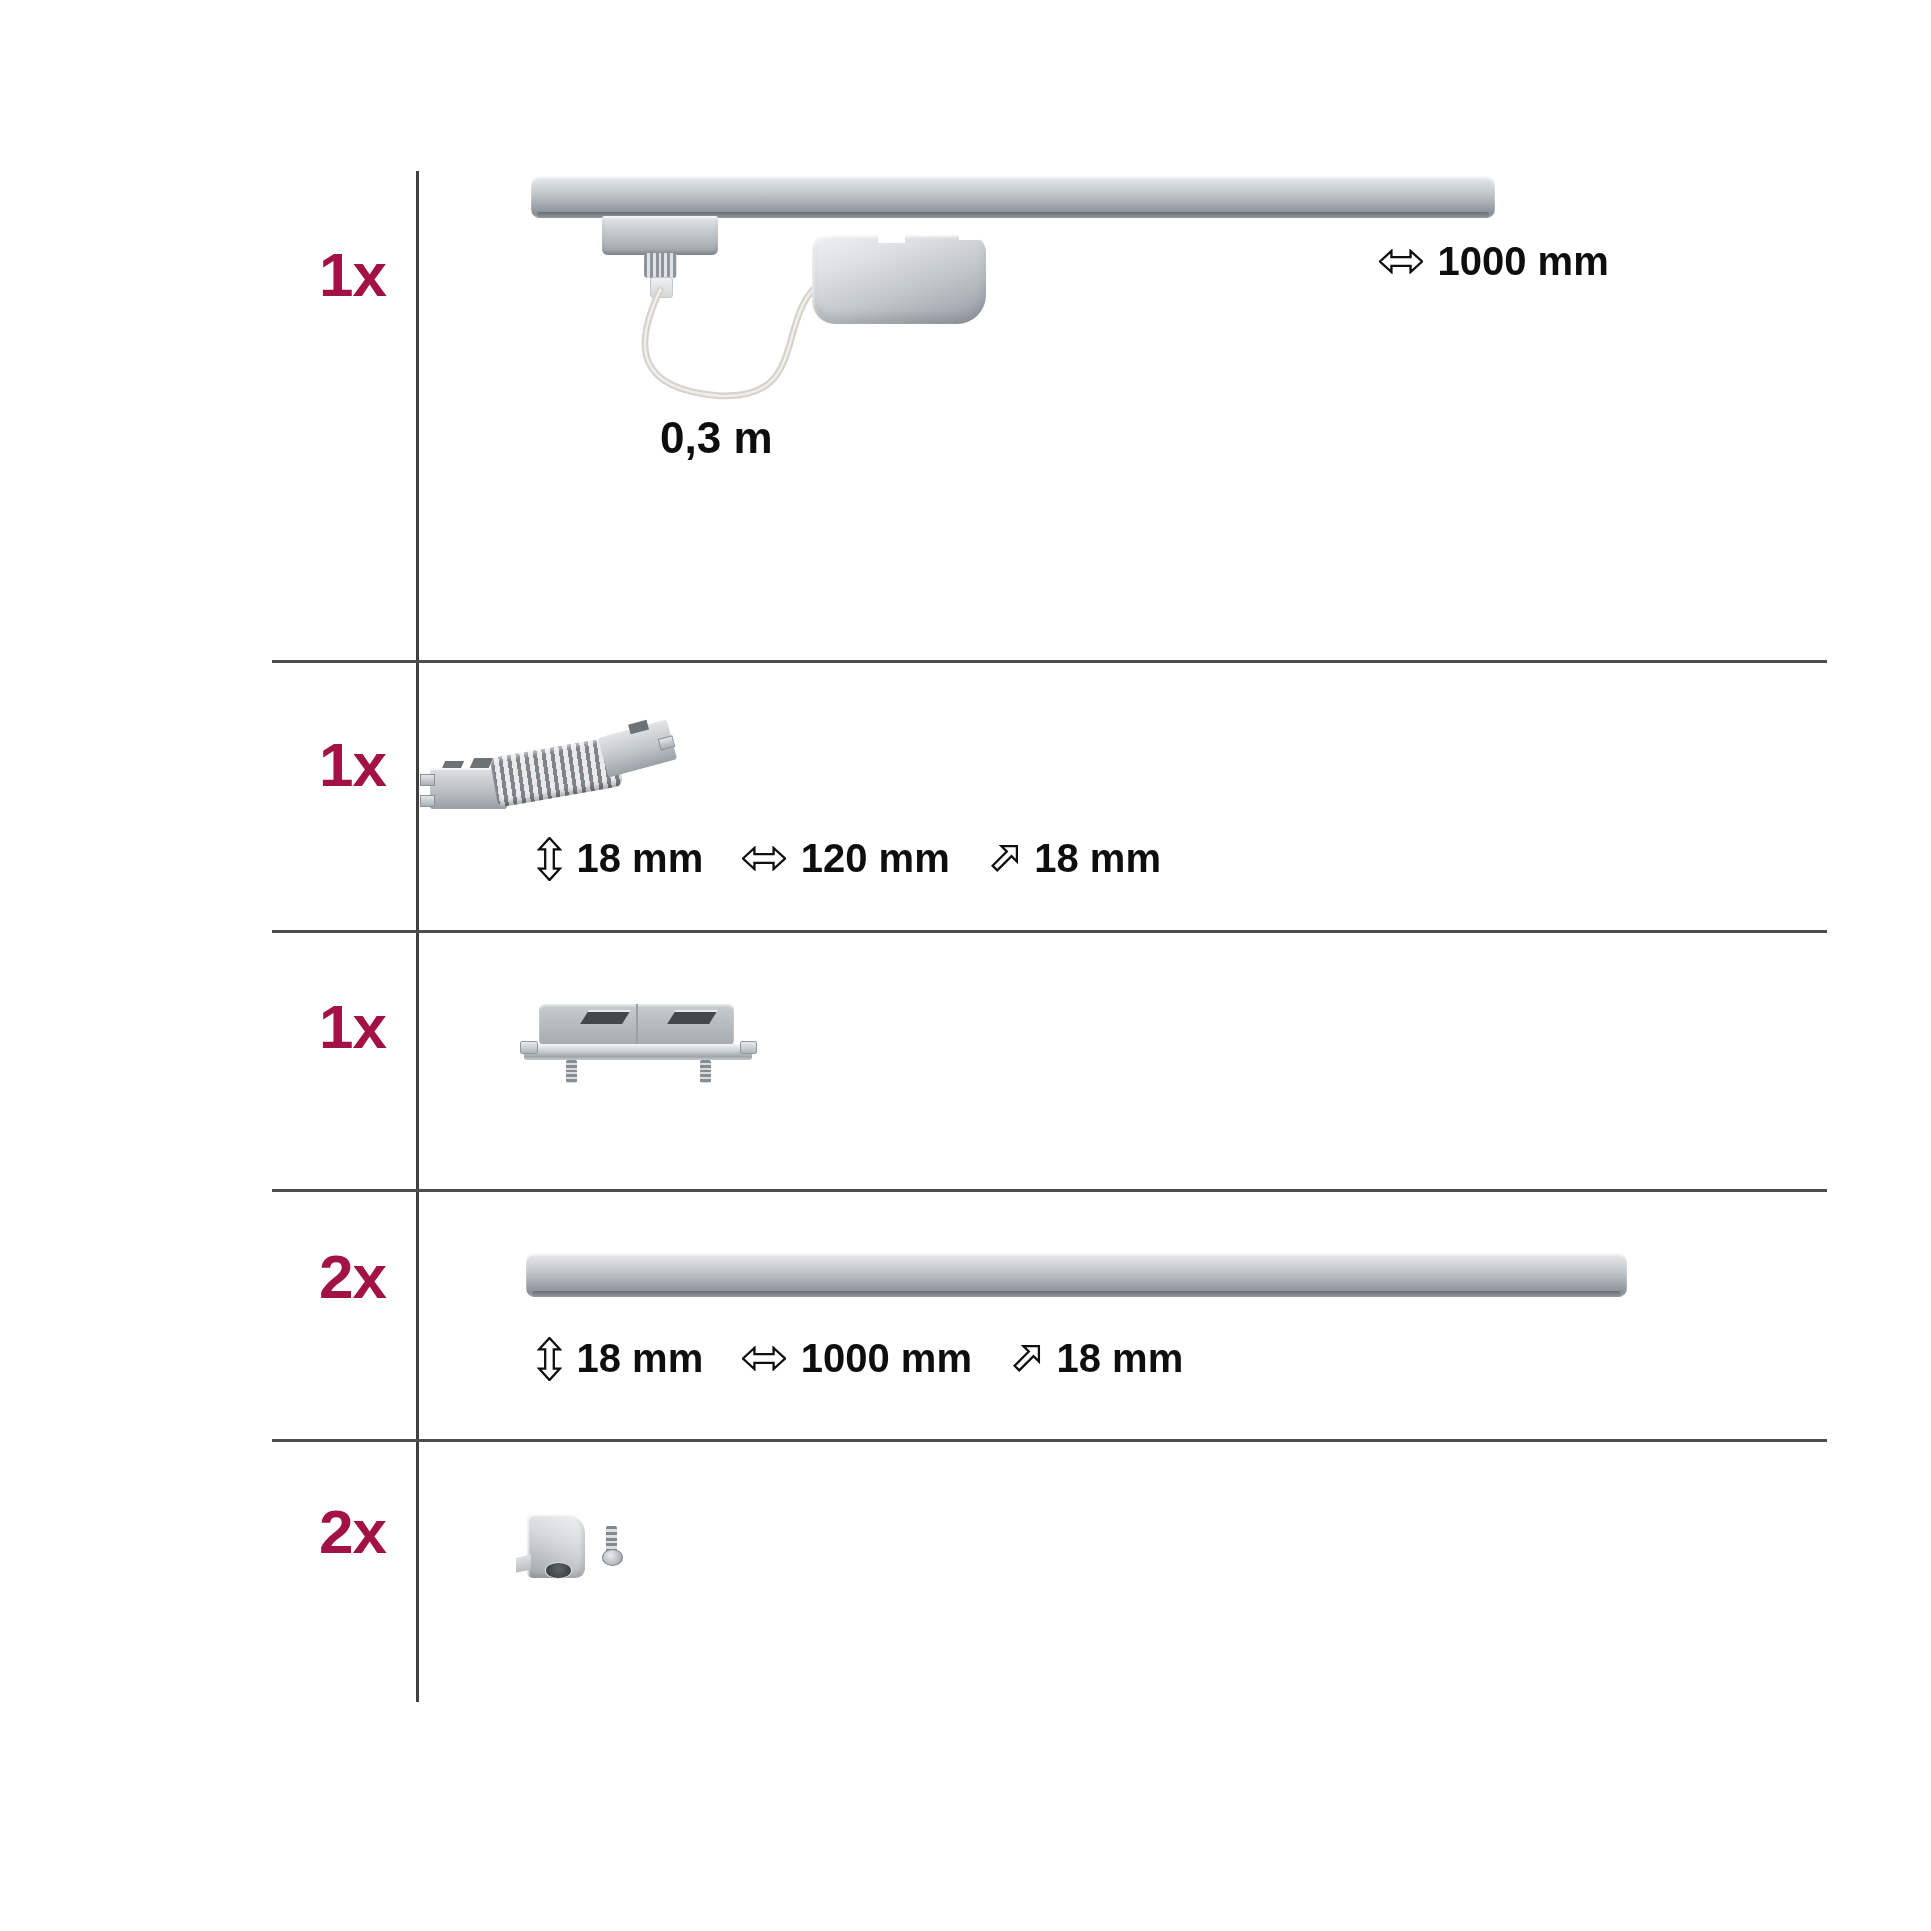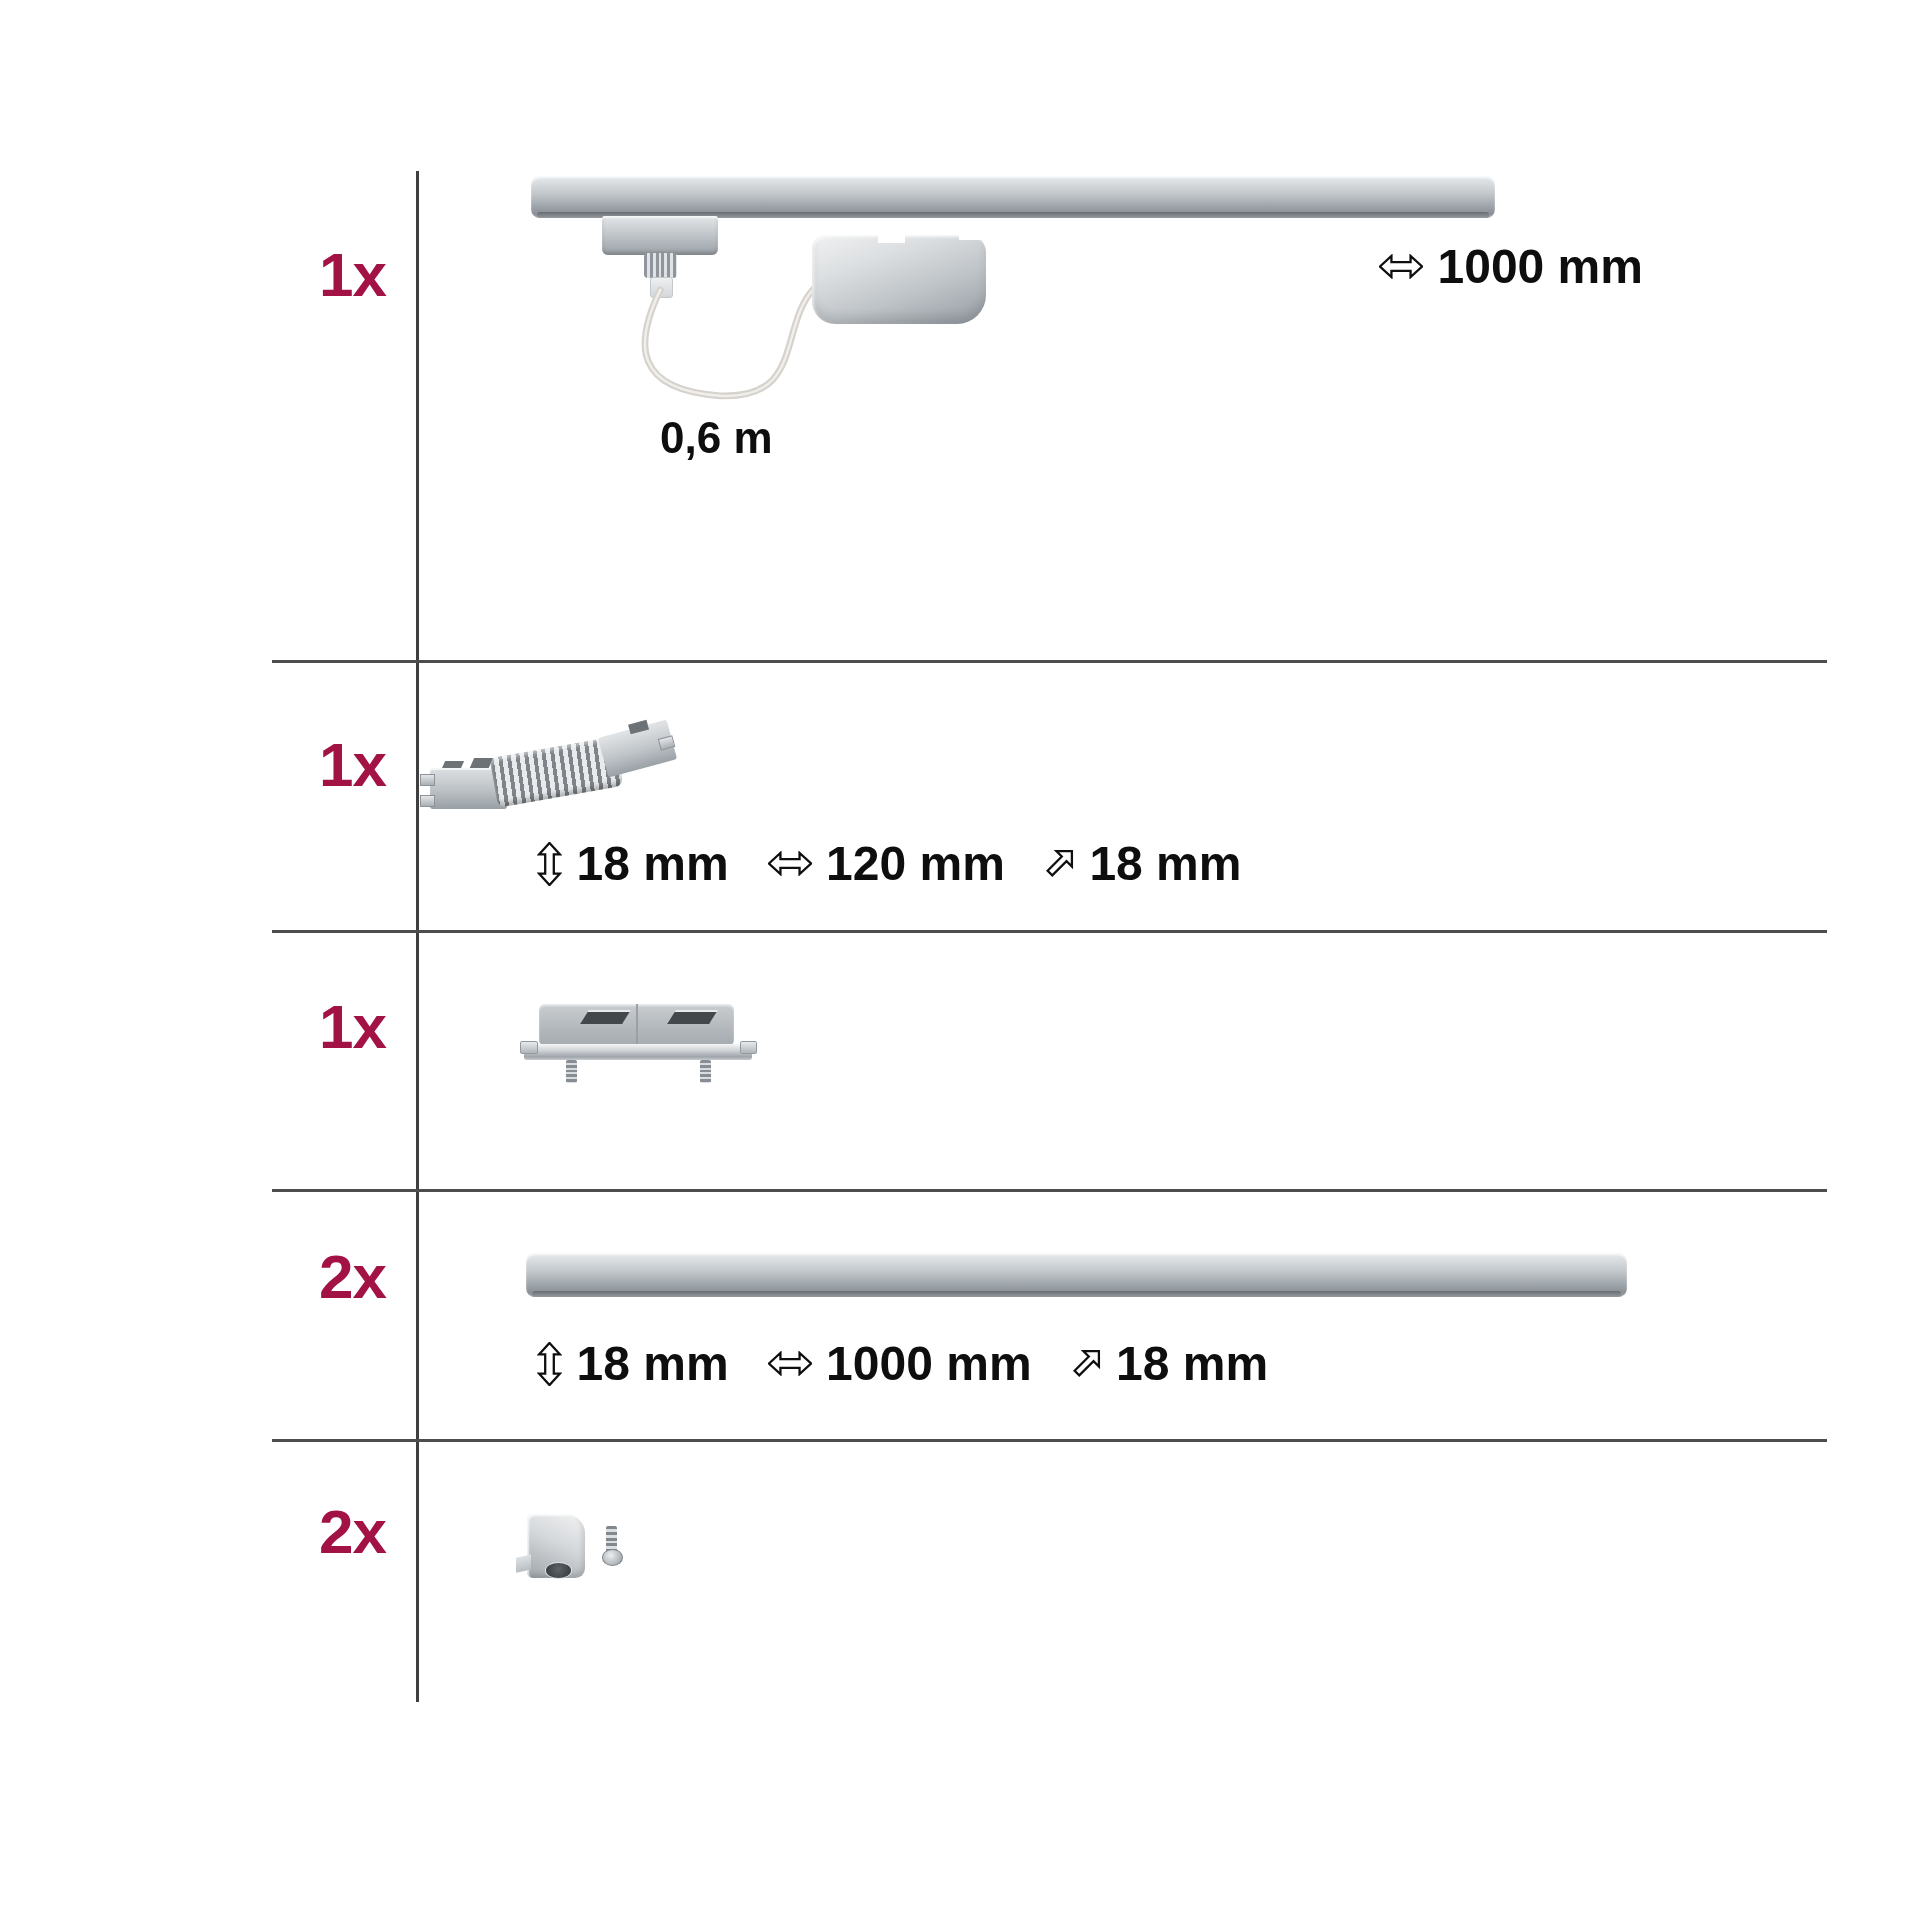--- a/index.html
+++ b/index.html
@@ -9,21 +9,21 @@
   
   .vline{position:absolute;left:416px;top:171px;width:2.9px;height:1531px;background:#3f3f3f;}
   .hline{position:absolute;left:272px;width:1555px;height:2.9px;background:#4d4d4d;}
 
   
   .qty{position:absolute;left:280px;width:106px;text-align:right;
        font-size:62px;font-weight:800;line-height:1;color:#a21245;letter-spacing:-1px;}
 
   
   .dims{position:absolute;display:flex;align-items:center;gap:39px;
-        font-size:48px;font-weight:bold;color:#0e0e0e;white-space:nowrap;}
+        font-size:40px;font-weight:bold;color:#0e0e0e;white-space:nowrap;}
   .seg{display:flex;align-items:center;gap:14.5px;}
   .dim-icon{display:block;flex:0 0 auto;}
   .biglabel{position:absolute;font-size:44px;font-weight:bold;color:#0e0e0e;white-space:nowrap;}
 
   
   .rail{position:absolute;height:42px;border-radius:8.7px;
         background:linear-gradient(180deg,#e9ebed 0%,#d6dadd 20%,#bfc4c8 45%,#9aa1a7 75%,#8a9096 90%,#a8adb1 100%);
         box-shadow:inset 0 1.9px 1.9px rgba(255,255,255,.75);}
   .rail .lip{position:absolute;left:5.8px;right:5.8px;bottom:0;height:5.8px;border-radius:2.9px;
         background:linear-gradient(180deg,#676d73,#959a9e);}
@@ -123,21 +123,21 @@
 
   <div class="dims" style="left:1379px;top:239px;">
     <span class="seg">
       <svg class="dim-icon" width="44" height="25" viewBox="0 0 46 26">
         <path d="M1 13 L13 2 V8.5 H33 V2 L45 13 L33 24 V17.5 H13 V24 Z" fill="#ffffff" stroke="#0f0f0f" stroke-width="2.4"></path>
       </svg>
       <span>1000 mm</span>
     </span>
   </div>
 
-  <div class="biglabel" style="left:660px;top:413px;">0,6 m</div>
+  <div class="biglabel" style="left:660px;top:413px;">0,3 m</div>
 
 
   <div class="flexconn">
     <div class="fc-tab" style="left:23px;top:39px;"></div>
     <div class="fc-tab" style="left:52px;top:36px;"></div>
     <div class="fc-blockA"></div>
     <div class="fc-lug" style="left:0;top:52px;"></div>
     <div class="fc-lug" style="left:0;top:73px;"></div>
     <div class="fc-bellows"></div>
     <div class="fc-blockB"></div>

